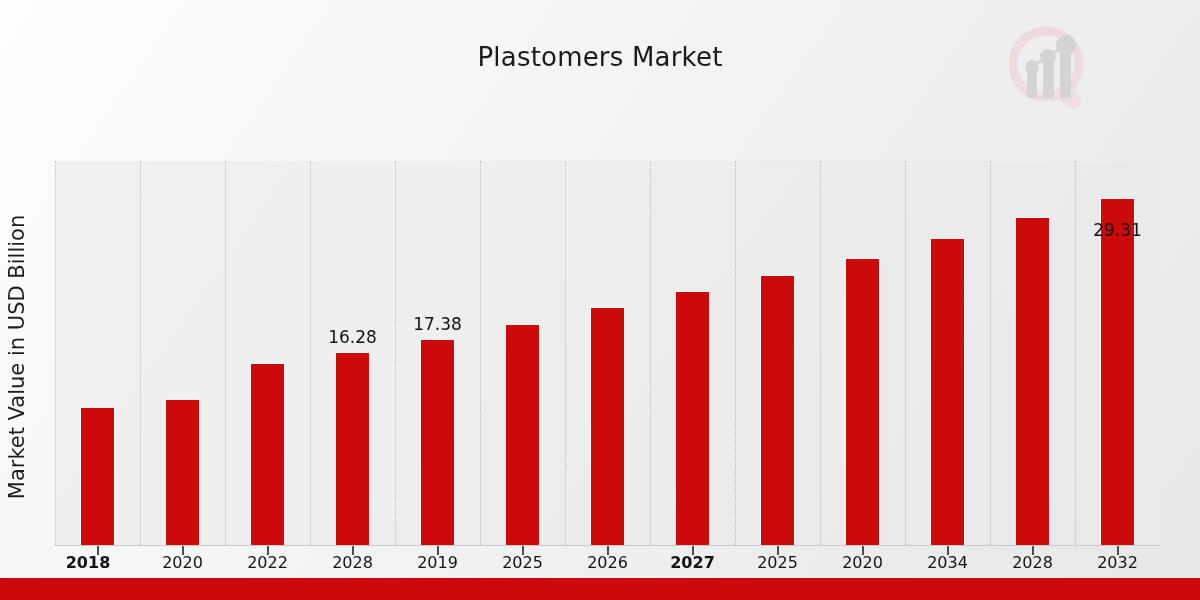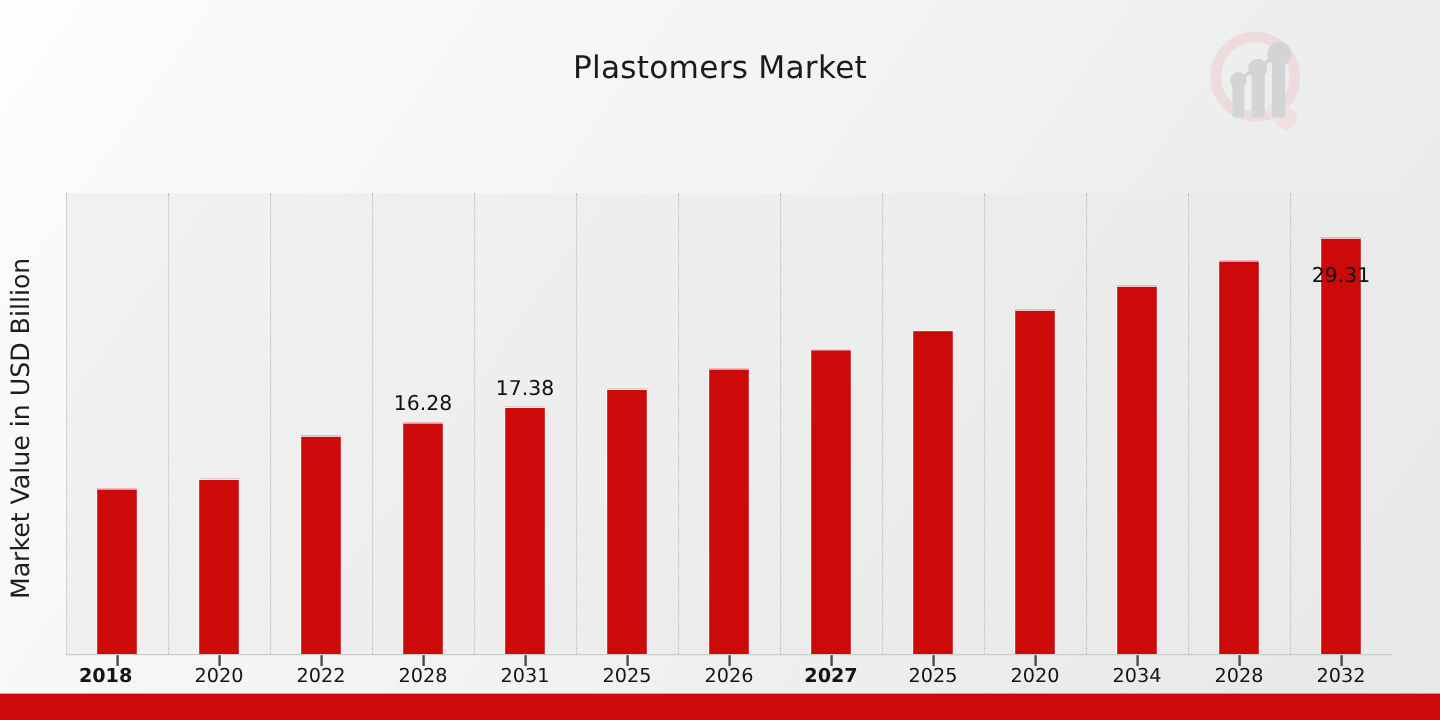--- a/index.html
+++ b/index.html
@@ -199,21 +199,21 @@
       <div class="x-tick-label" style="left: 48px; font-weight: bold;">2018</div>
       <div class="tick-mark" style="left: 181.5px;"></div>
       <div class="x-tick-label" style="left: 142.5px;">2020</div>
       <div class="tick-mark" style="left: 266.5px;"></div>
       <div class="x-tick-label" style="left: 227.5px;">2022</div>
       <div class="bar-label" style="left: 312.5px; top: 327.052px;">16.28</div>
       <div class="tick-mark" style="left: 351.5px;"></div>
       <div class="x-tick-label" style="left: 312.5px;">2028</div>
       <div class="bar-label" style="left: 397.5px; top: 314.015px;">17.38</div>
       <div class="tick-mark" style="left: 436.5px;"></div>
-      <div class="x-tick-label" style="left: 397.5px;">2031</div>
+      <div class="x-tick-label" style="left: 397.5px;">2019</div>
       <div class="tick-mark" style="left: 521.5px;"></div>
       <div class="x-tick-label" style="left: 482.5px;">2025</div>
       <div class="tick-mark" style="left: 606.5px;"></div>
       <div class="x-tick-label" style="left: 567.5px;">2026</div>
       <div class="tick-mark" style="left: 691.5px;"></div>
       <div class="x-tick-label" style="left: 652.5px; font-weight: bold;">2027</div>
       <div class="tick-mark" style="left: 776.5px;"></div>
       <div class="x-tick-label" style="left: 737.5px;">2025</div>
       <div class="tick-mark" style="left: 861.5px;"></div>
       <div class="x-tick-label" style="left: 822.5px;">2020</div>

